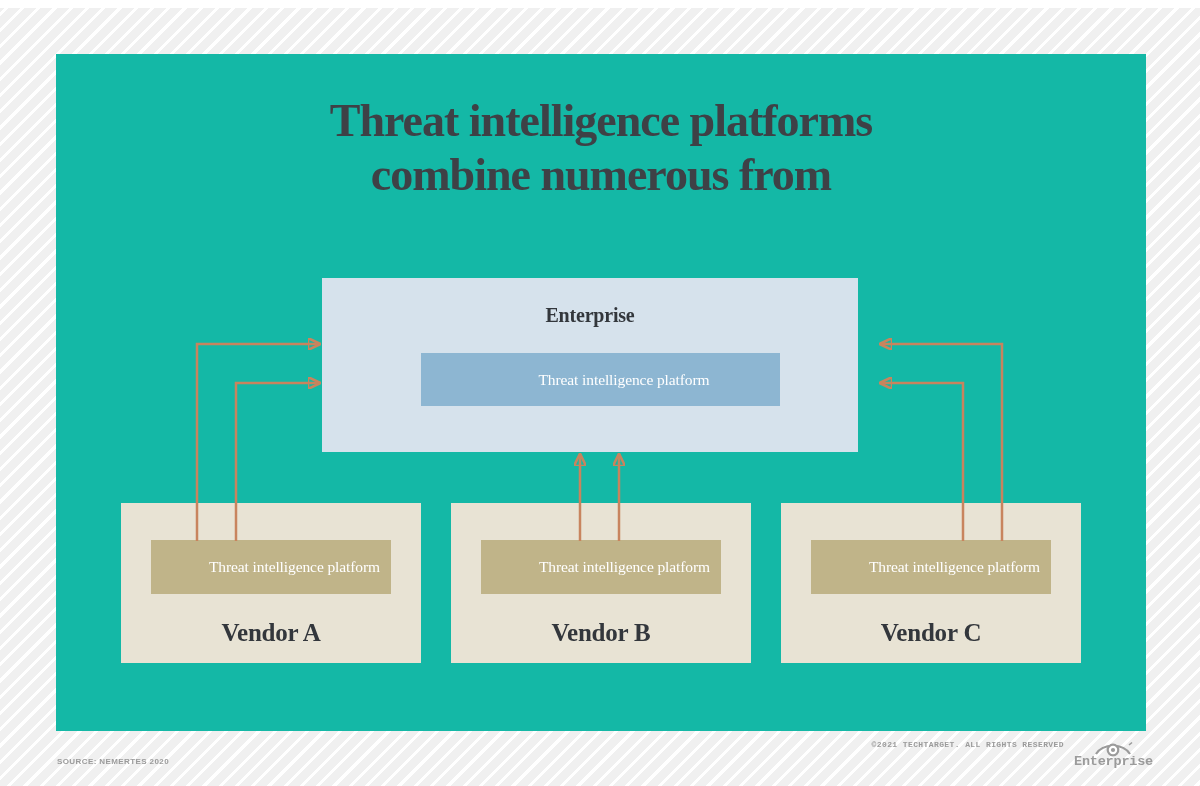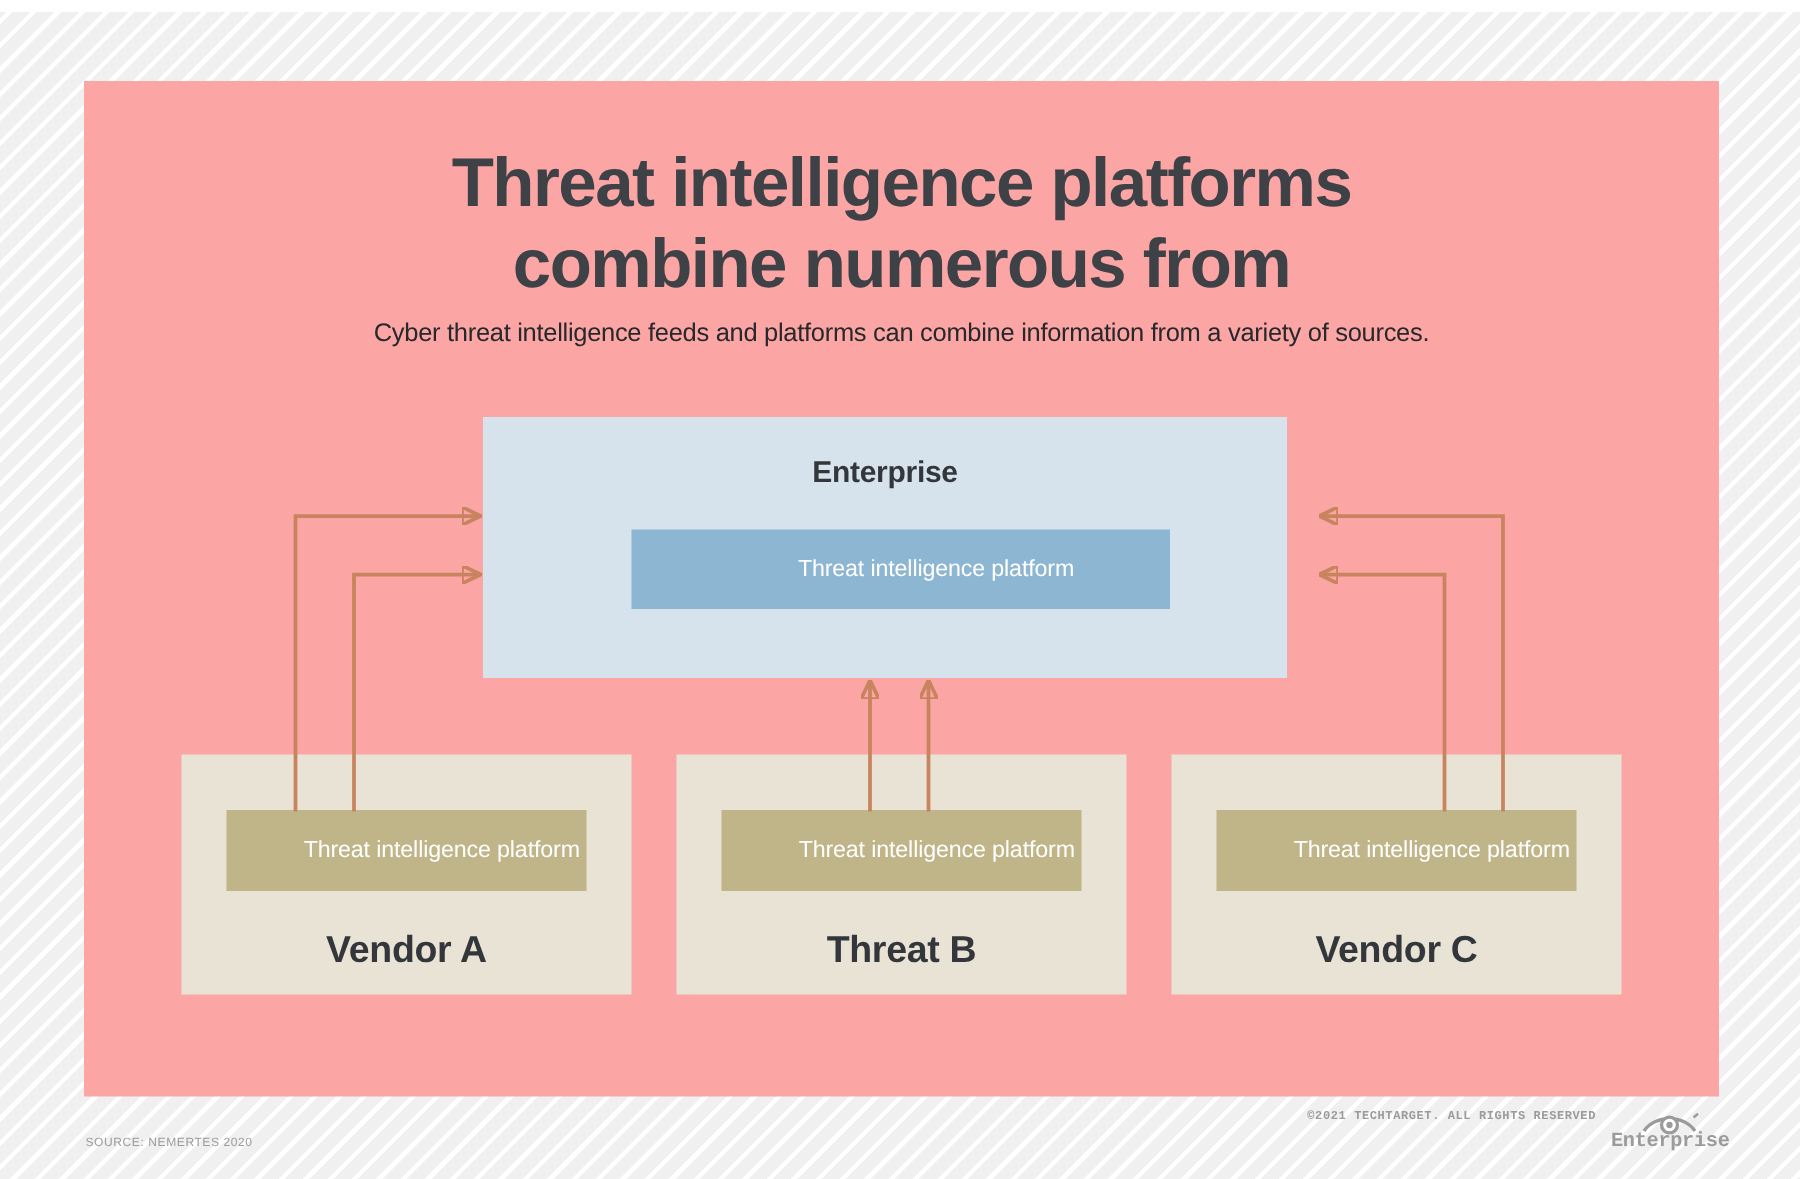--- a/index.html
+++ b/index.html
@@ -7,21 +7,22 @@
   body {
     position:relative;
     font-family:"Liberation Sans", sans-serif;
     background:
       repeating-linear-gradient(135deg, #f0f0f0 0px, #f0f0f0 8.5px, #ffffff 8.5px, #ffffff 11.5px);
     overflow:hidden;
   }
   .top-strip { position:absolute; left:0; top:0; width:100%; height:8px; background:#fff; }
   .card {
     position:absolute; left:56px; top:54px; width:1090px; height:677px;
-    background:#fca5a5;
+    background:#14b8a6;
+    font-family:Liberation Serif, serif;
   }
   .title {
     position:absolute; top:40px; left:0; width:100%;
     text-align:center; font-weight:bold; font-size:46px; line-height:54px;
     color:#3e4146; letter-spacing:-1px;
   }
   .title span { display:block; }
   .subtitle {
     position:absolute; top:158px; left:0; width:100%;
     text-align:center; font-size:17px; color:#26282b; letter-spacing:-0.2px;
@@ -54,21 +55,21 @@
     position:absolute; top:116px; left:0; width:100%; text-align:center;
     font-size:25px; font-weight:bold; color:#33373c; letter-spacing:-0.2px;
   }
   .arrows {
     position:absolute; left:0; top:0; width:1090px; height:677px;
     pointer-events:none;
   }
   .arrows path { stroke:#c8845e; stroke-width:2.5; fill:none; }
   .footer-source {
     position:absolute; left:57px; top:757px;
-    font-size:8px; font-weight:normal; color:#9b9b9b; letter-spacing:0.4px;
+    font-size:8px; font-weight:bold; color:#9b9b9b; letter-spacing:0.4px;
   }
   .footer-right {
     position:absolute; right:47px; top:740px;
     display:flex; align-items:flex-start; gap:10px;font-family:Liberation Mono, monospace;
   }
   .footer-copyright {
     font-size:8px; font-weight:bold; color:#9b9b9b; letter-spacing:0.4px;
     margin-bottom:9px; white-space:nowrap;
   }
   .logo { display:flex; flex-direction:column; align-items:center; }
@@ -82,35 +83,34 @@
 
 <div class="top-strip"></div>
 
 <div class="card">
 
   <h1 class="title">
     <span>Threat intelligence platforms</span>
     <span>combine numerous from</span>
   </h1>
 
-  <p class="subtitle">Cyber threat intelligence feeds and platforms can combine information from a variety of sources.</p>
 
   <div class="enterprise">
     <div class="enterprise-label">Enterprise</div>
     <div class="platform-box enterprise-platform">Threat intelligence platform</div>
   </div>
 
   <div class="vendor vendor-a">
     <div class="platform-box vendor-platform">Threat intelligence platform</div>
     <div class="vendor-label">Vendor A</div>
   </div>
 
   <div class="vendor vendor-b">
     <div class="platform-box vendor-platform">Threat intelligence platform</div>
-    <div class="vendor-label">Threat B</div>
+    <div class="vendor-label">Vendor B</div>
   </div>
 
   <div class="vendor vendor-c">
     <div class="platform-box vendor-platform">Threat intelligence platform</div>
     <div class="vendor-label">Vendor C</div>
   </div>
 
   <svg class="arrows" viewBox="0 0 1090 677" xmlns="http://www.w3.org/2000/svg">
     <defs>
       <marker id="ah" markerUnits="userSpaceOnUse" markerWidth="13" markerHeight="12" refX="12" refY="6" orient="auto">

